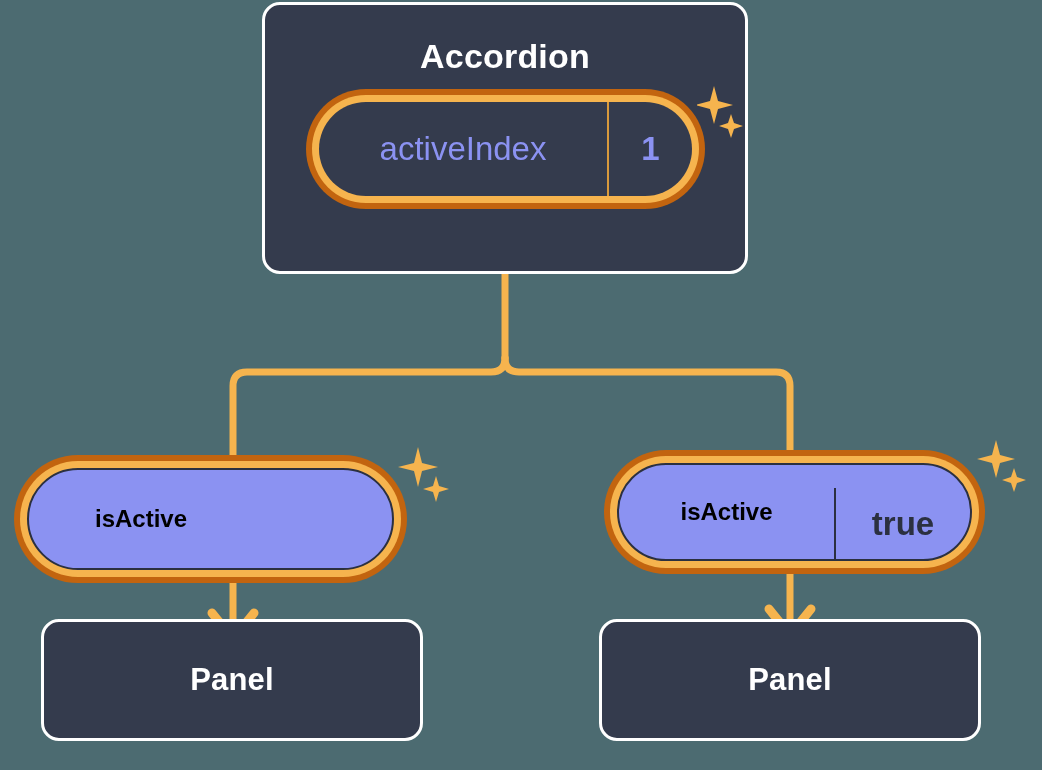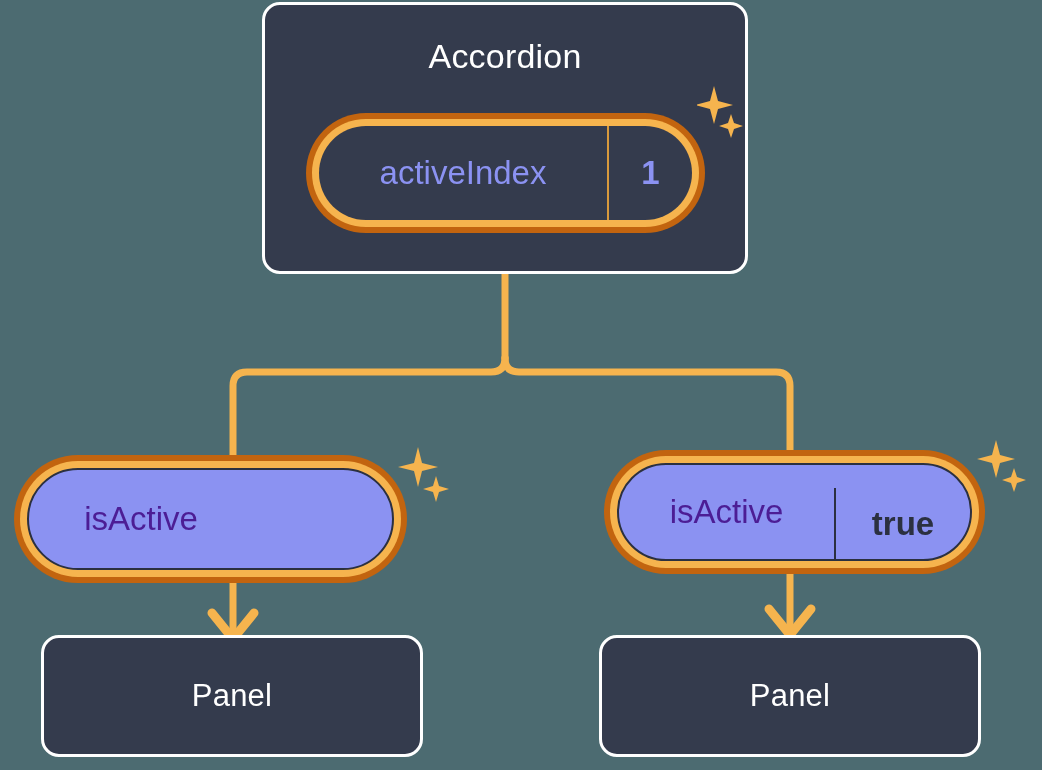--- a/index.html
+++ b/index.html
@@ -34,38 +34,38 @@
   .card {
     position: absolute;
     background: #343b4d;
     border: 3px solid #ffffff;
     border-radius: 18px;
     box-sizing: border-box;
   }
   .card-title {
     color: #ffffff;
     font-size: 34px;
-    font-weight: 400;
+    font-weight: 700;
     text-align: center;
     letter-spacing: 0.2px;
     white-space: nowrap;
   }
 
   #accordion-card {
     left: 262px;
     top: 2px;
     width: 486px;
     height: 272px;
   }
   #accordion-card .card-title {
     margin-top: 32px;
   }
 
   .panel-card {
-    top: 635px;
+    top: 619px;
     width: 382px;
     height: 122px;
     display: flex;
     align-items: center;
     justify-content: center;
   }
   .panel-card .card-title {
     font-size: 31px;
   }
   #panel-left  { left: 41px; }
@@ -126,34 +126,34 @@
     font-weight: 700;
     border-left: 2px solid #d99a3c;
   }
 
   
   .pill.violet .pill-body {
     background: #8b92f2;
     border: 2px solid #2b3040;
   }
   .pill.violet .pill-key {
-    color: #4c1d95;
-    font-size: 33px;
-    font-weight: 400;
+    color: #000000;
+    font-size: 24px;
+    font-weight: 700;
   }
   .pill.violet .pill-val {
     color: #2b3040;
     font-size: 33px;
     font-weight: 700;
     border-left: 2px solid #2b3040;
   }
 
   #pill-activeindex {
     left: 306px;
-    top: 113px;
+    top: 89px;
     width: 399px;
     height: 120px;
   }
   #pill-activeindex .pill-key { flex: 0 0 288px; }
   #pill-activeindex .pill-val { flex: 1 1 auto; }
 
   #pill-isactive-left {
     left: 14px;
     top: 455px;
     width: 393px;

